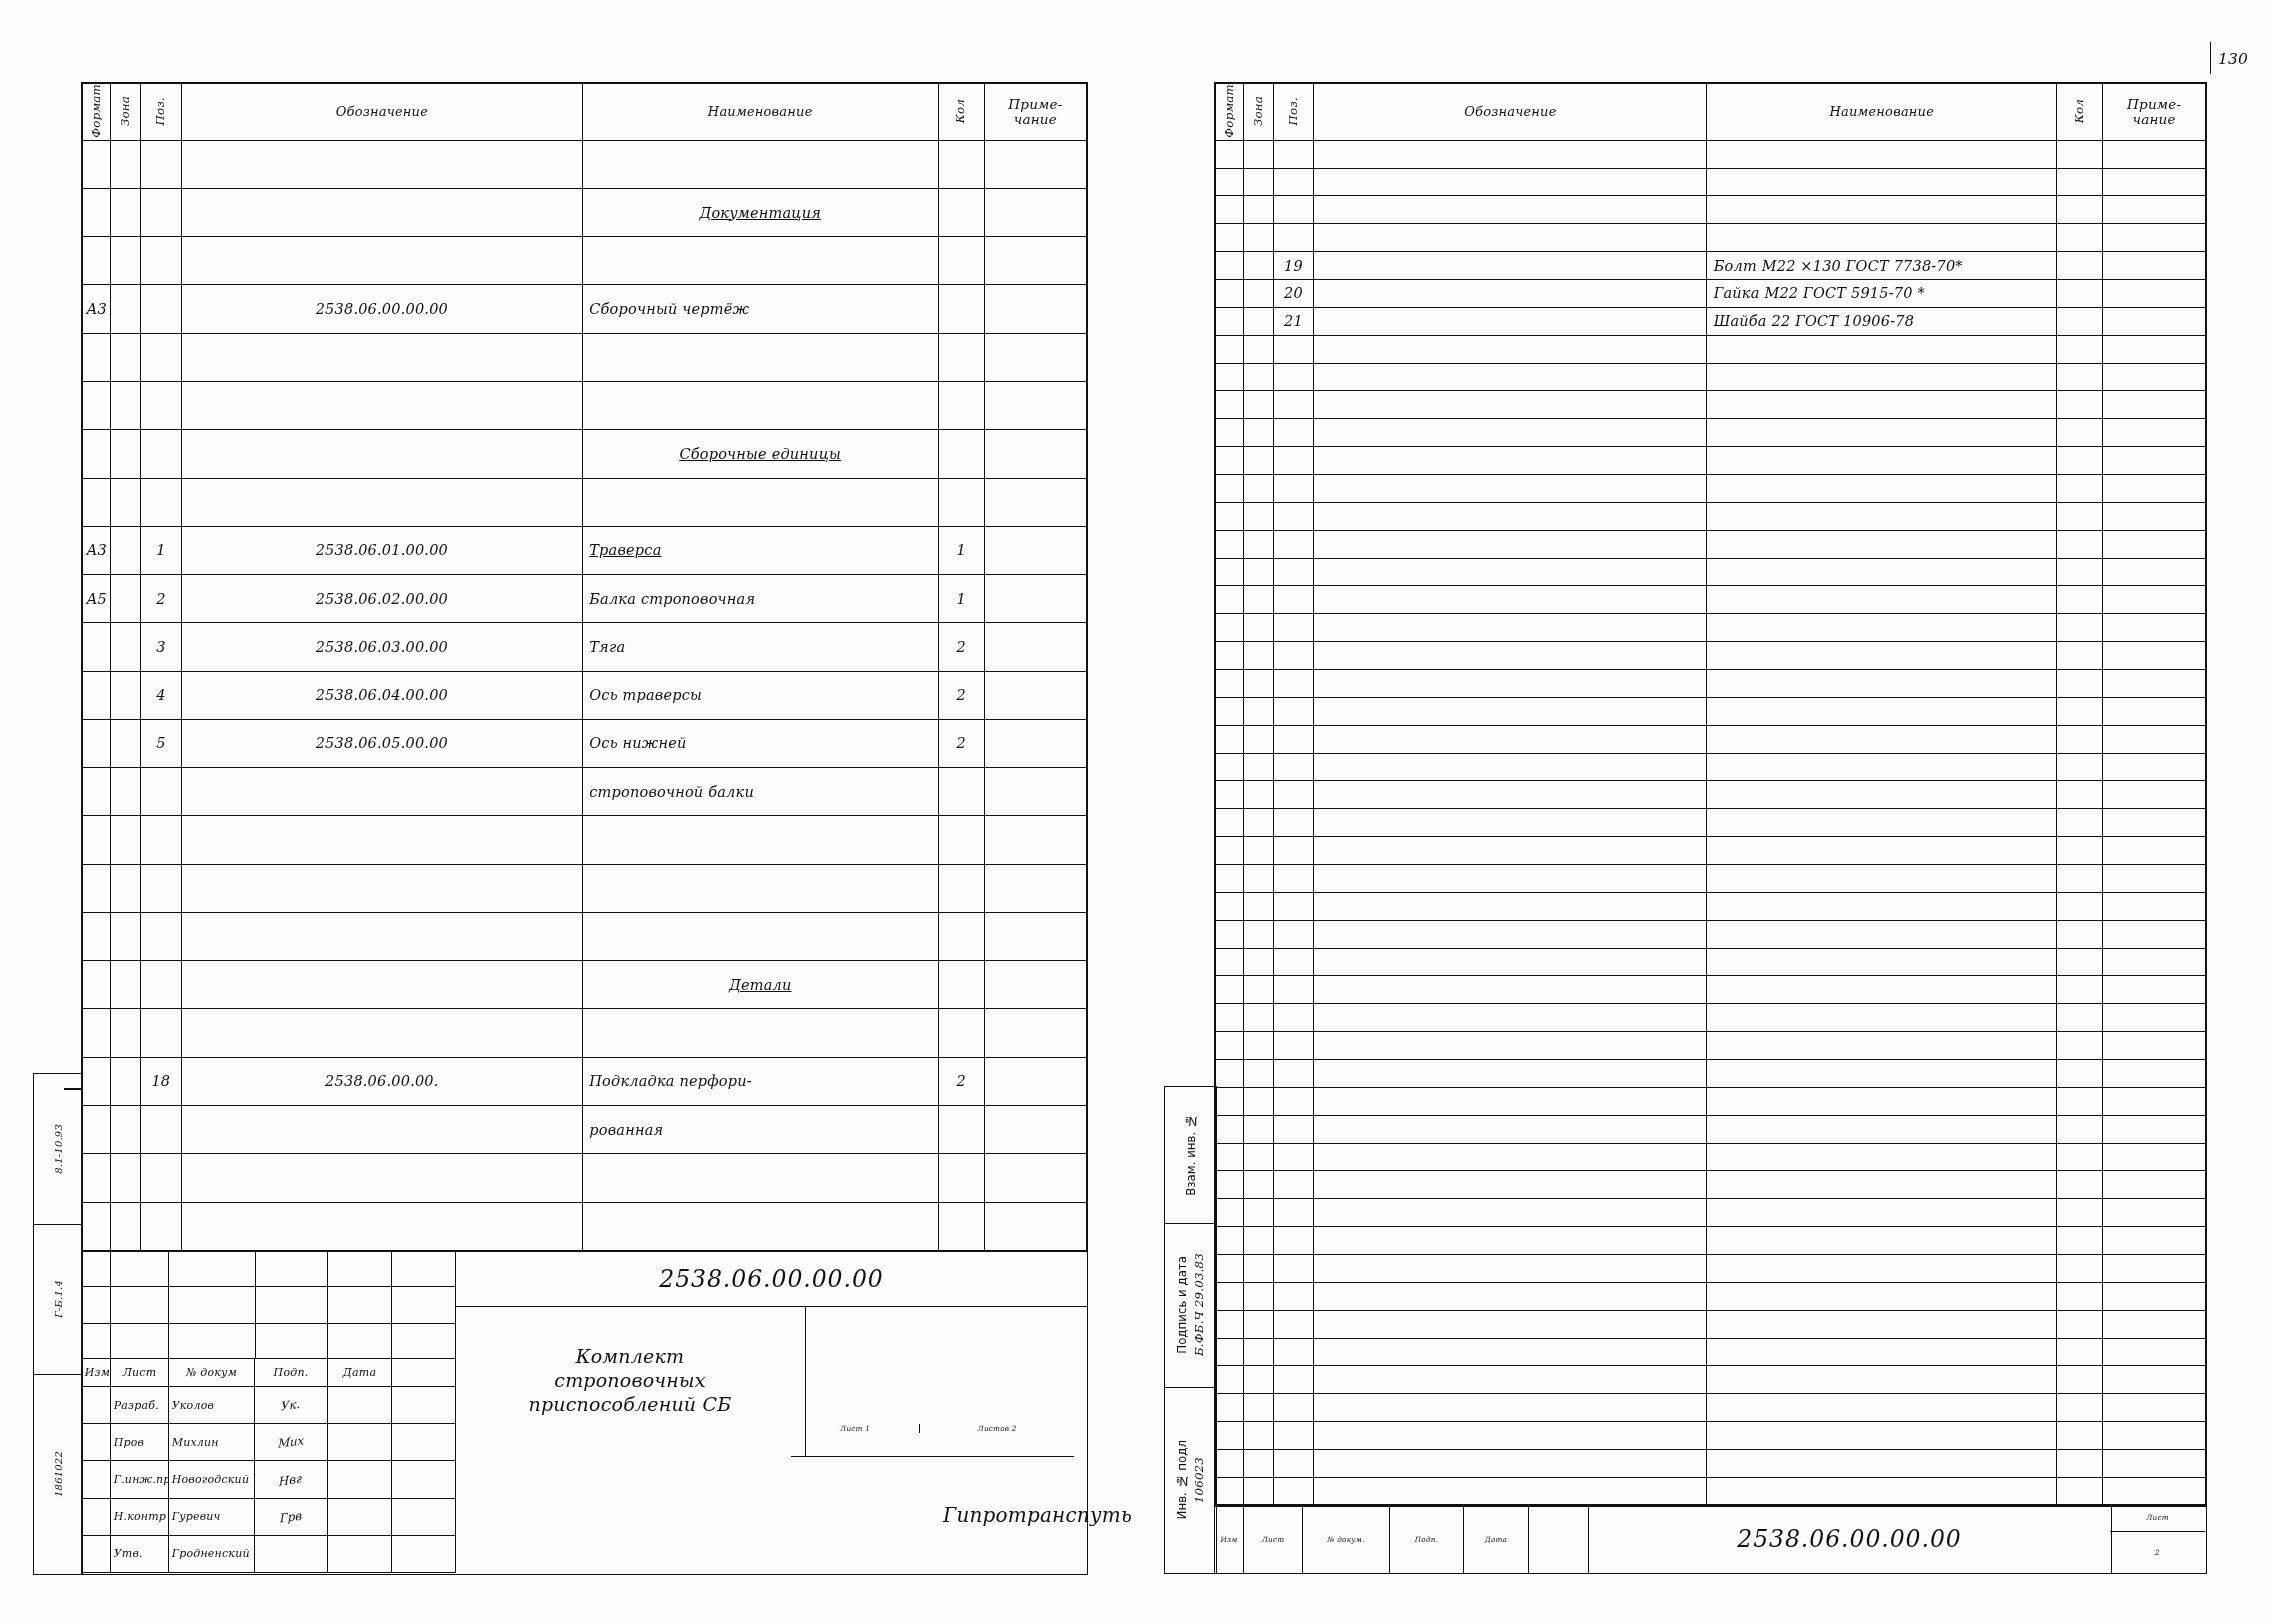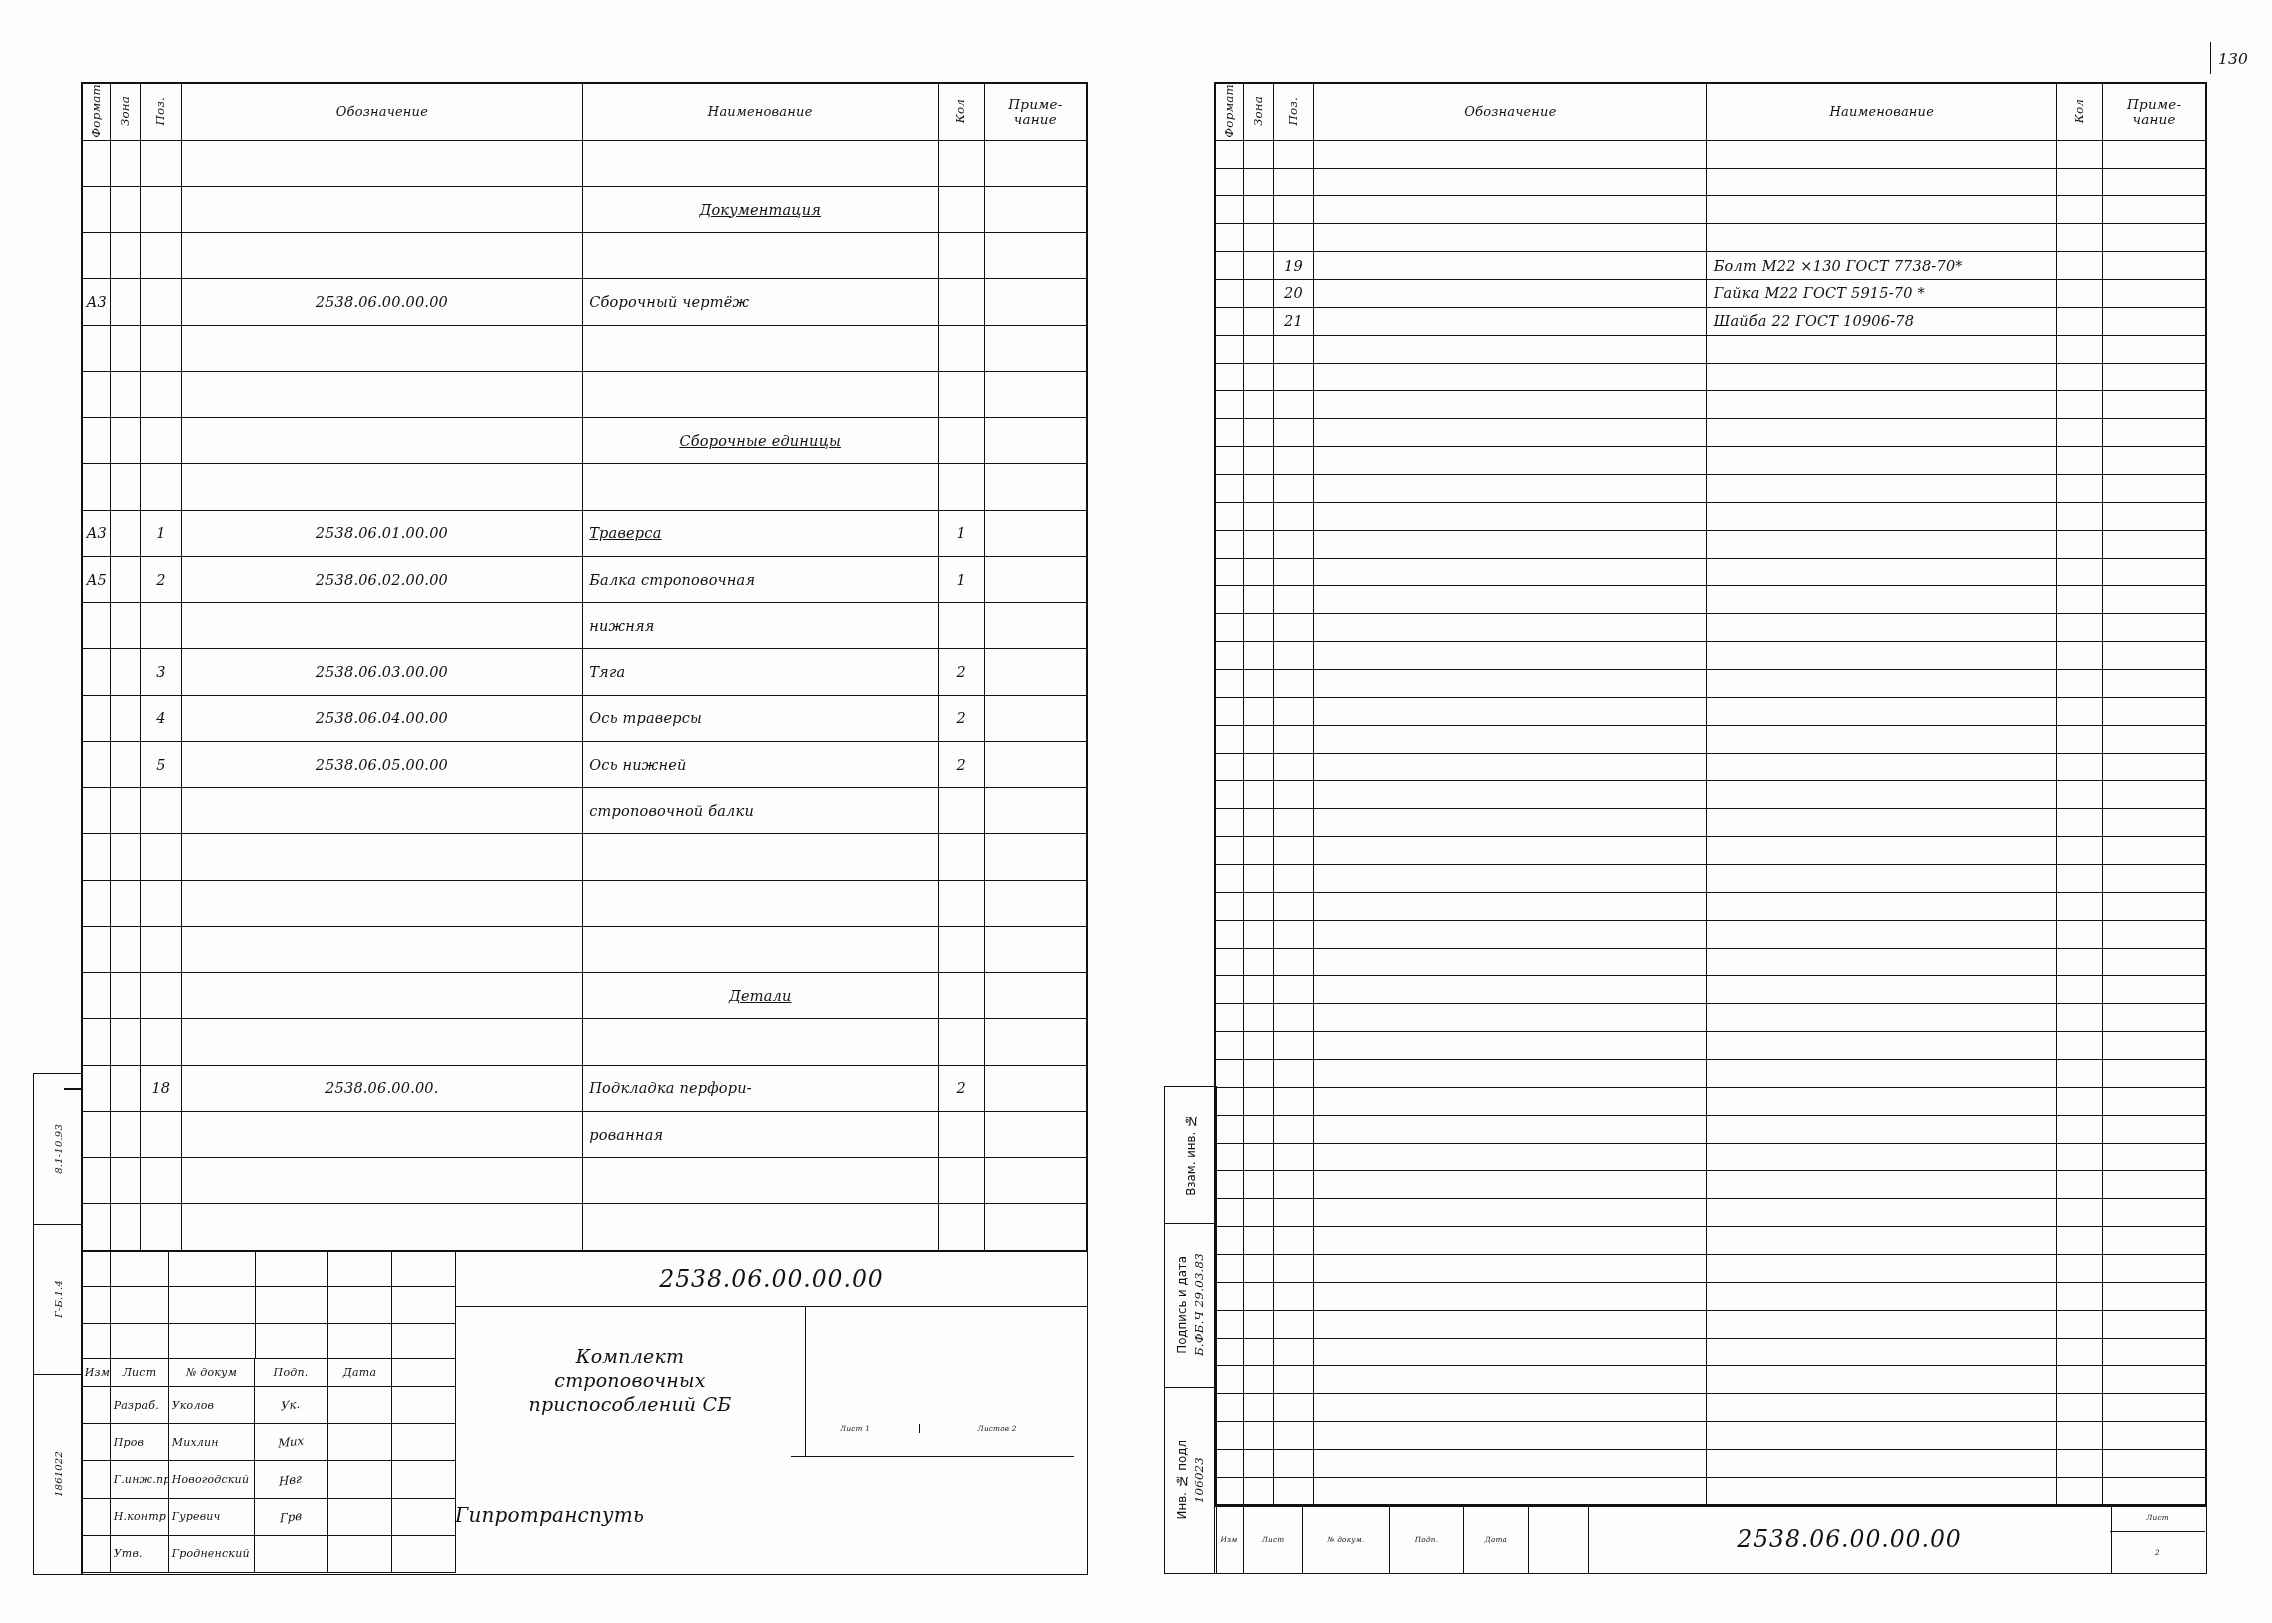--- a/index.html
+++ b/index.html
@@ -241,29 +241,20 @@
             <td class="cell hw c-center" style="height: 45px;">1</td>
             <td class="cell hw c-left" style="height: 45px;"></td>
           </tr>
           <tr class="cell" style="height: 45px;">
             <td class="cell hw c-center" style="height: 45px;">А5</td>
             <td class="cell hw c-center" style="height: 45px;"></td>
             <td class="cell hw c-center" style="height: 45px;">2</td>
             <td class="cell hw c-center" style="height: 45px;">2538.06.02.00.00</td>
             <td class="cell hw c-left" style="height: 45px;">Балка строповочная</td>
             <td class="cell hw c-center" style="height: 45px;">1</td>
-            <td class="cell hw c-left" style="height: 45px;"></td>
-          </tr>
-          <tr class="cell" style="height: 45px;">
-            <td class="cell hw c-center" style="height: 45px;"></td>
-            <td class="cell hw c-center" style="height: 45px;"></td>
-            <td class="cell hw c-center" style="height: 45px;"></td>
-            <td class="cell hw c-center" style="height: 45px;"></td>
-            <td class="cell hw c-left" style="height: 45px;">нижняя</td>
-            <td class="cell hw c-center" style="height: 45px;"></td>
             <td class="cell hw c-left" style="height: 45px;"></td>
           </tr>
           <tr class="cell" style="height: 45px;">
             <td class="cell hw c-center" style="height: 45px;"></td>
             <td class="cell hw c-center" style="height: 45px;"></td>
             <td class="cell hw c-center" style="height: 45px;">3</td>
             <td class="cell hw c-center" style="height: 45px;">2538.06.03.00.00</td>
             <td class="cell hw c-left" style="height: 45px;">Тяга</td>
             <td class="cell hw c-center" style="height: 45px;">2</td>
             <td class="cell hw c-left" style="height: 45px;"></td>
@@ -481,21 +472,21 @@
           <div>приспособлений  СБ</div>
         </div>
       </div>
 
 
       <div style="position:absolute;left:336px;top:150px;width:283px;height:55px;border-bottom:1.4px solid #111;display:flex;align-items:center;">
         <div style="flex:1;text-align:center;border-right:1.4px solid #111;" class="hw" style2="">Лист 1</div>
         <div style="flex:1.2;text-align:center;" class="hw">Листов 2</div>
       </div>
 
-      <div style="position:absolute;left:0;top:205px;width:100%;height:118px;display:flex;align-items:center;justify-content:flex-start;">
+      <div style="position:absolute;left:0;top:205px;width:100%;height:118px;display:flex;align-items:center;justify-content:flex-end;padding-left:44px;">
         <span class="hw" style="font-size:20px;">Гипротранспуть</span>
       </div>
     </div>
   </div>
 
   <div style="position:absolute;left:64px;top:1088px;width:18px;height:1.8px;background:#111;"></div>
 
   <div class="sheet" id="right-sheet" style="left:1214px; top:82px; width:991px; height:1423px;">
     <table class="spec">
       <colgroup>

